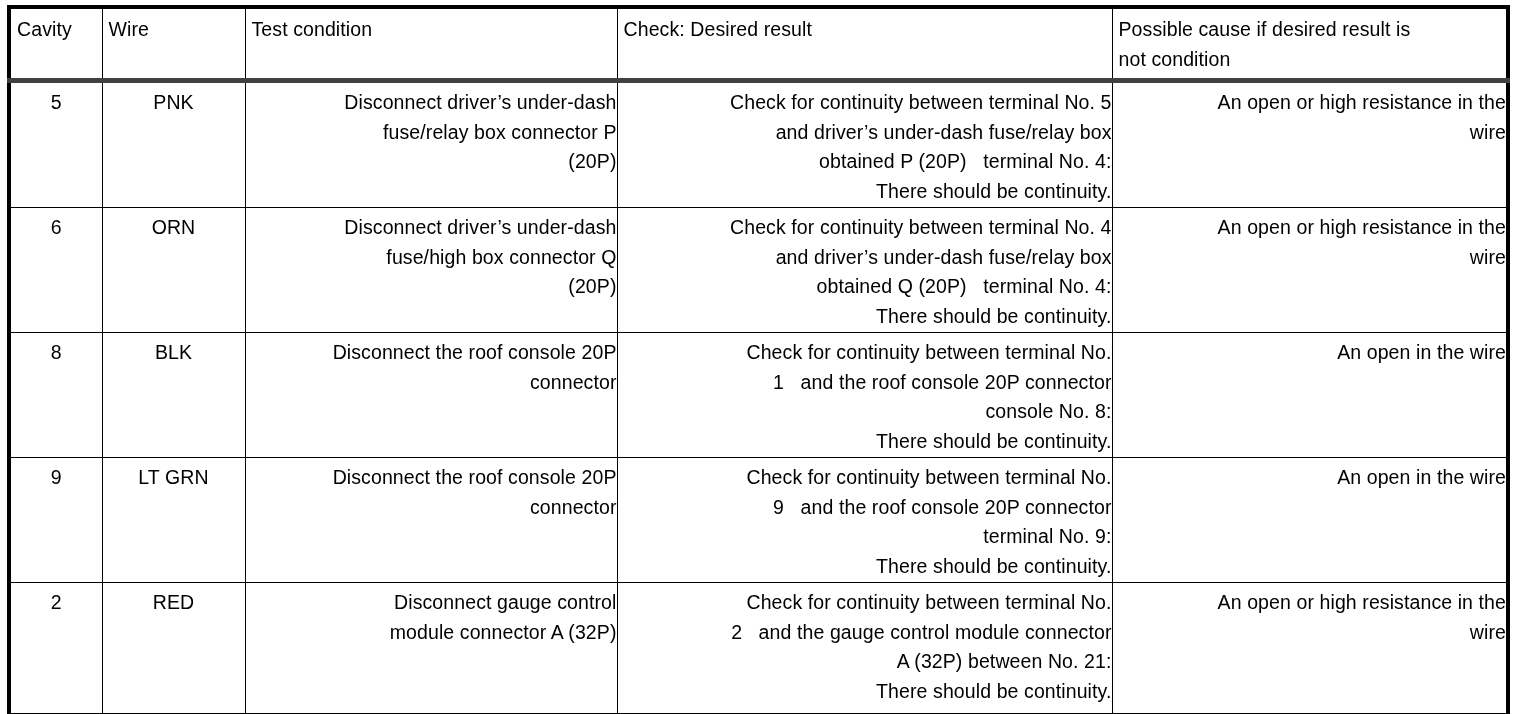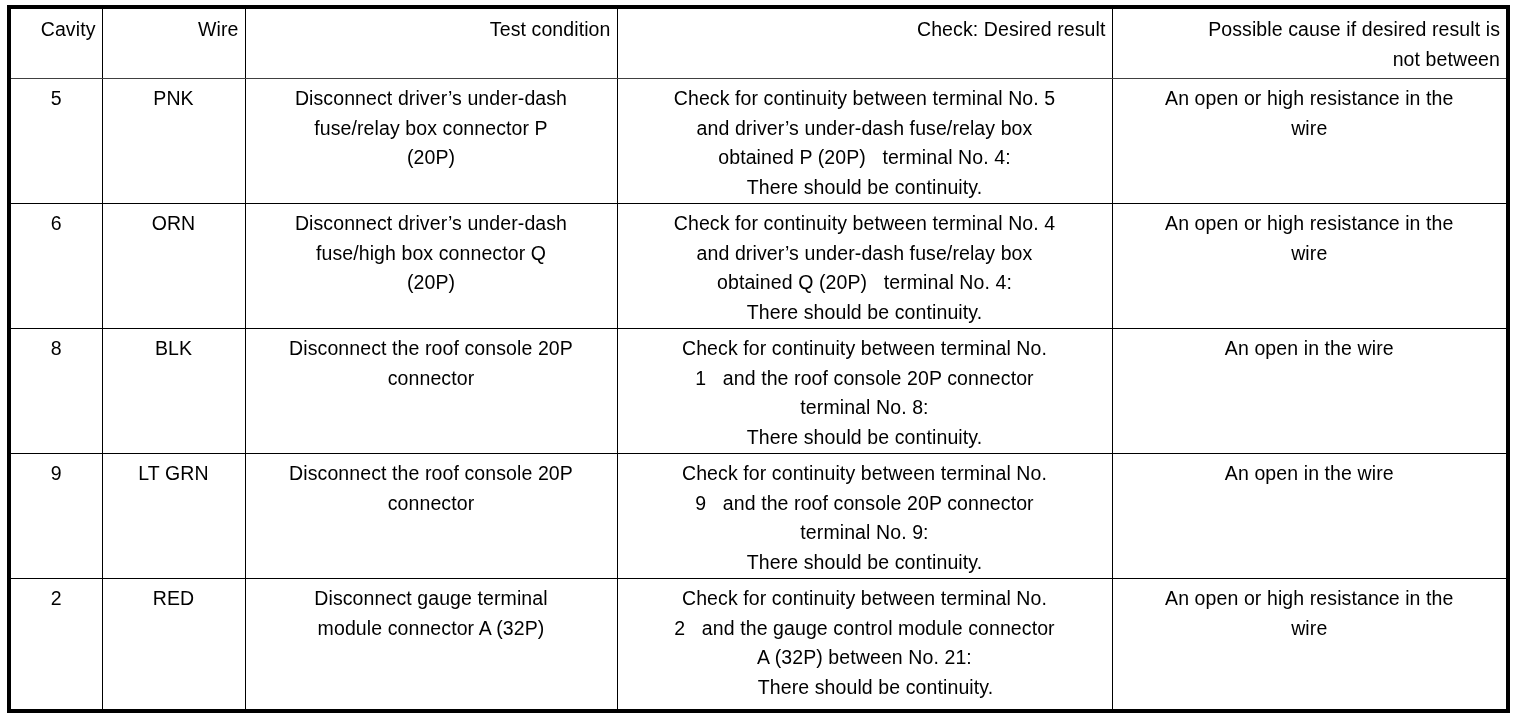--- a/index.html
+++ b/index.html
@@ -47,45 +47,45 @@
     vertical-align: top;
     padding: 0;
     font-weight: normal;
     font-size: 19.5px;
     line-height: 29.5px;
     letter-spacing: 0.1px;
   }
 
   
   table.troubleshoot thead th {
-    text-align: right;
+    text-align: left;
     padding: 6px 6px 0 6px;
     height: 63px;
-    border-bottom: 1px solid #404040;
+    border-bottom: 5px solid #404040;
   }
   table.troubleshoot thead th .hdr-text {
     display: block;
   }
 
   
   table.troubleshoot tbody td {
     height: 119px;
     padding: 5px 0 0 0;
   }
   table.troubleshoot tbody tr:last-child td {
     height: 125px;
   }
 
   td.cell-center {
     text-align: center;
     padding-left: 0;
     padding-right: 0;
   }
   td.cell-text {
-    text-align: center;
+    text-align: right;
     padding-left: 5px;
     padding-right: 4px;
   }
 
   .cell-line {
     display: block;
     white-space: pre;
   }
   .cell-line.indented {
     padding-left: 22px;
@@ -114,21 +114,21 @@
           <span class="hdr-text">Wire</span>
         </th>
         <th>
           <span class="hdr-text">Test condition</span>
         </th>
         <th>
           <span class="hdr-text">Check: Desired result</span>
         </th>
         <th>
           <span class="hdr-text">Possible cause if desired result is</span>
-          <span class="hdr-text">not between</span>
+          <span class="hdr-text">not condition</span>
         </th>
       </tr>
     </thead>
 
     <tbody id="table-body">
         <tr>
           <td class="cell-center">5</td>
           <td class="cell-center">PNK</td>
           <td class="cell-text">
             <span class="cell-line">Disconnect driver’s under-dash</span>
@@ -168,21 +168,21 @@
         <tr>
           <td class="cell-center">8</td>
           <td class="cell-center">BLK</td>
           <td class="cell-text">
             <span class="cell-line">Disconnect the roof console 20P</span>
             <span class="cell-line">connector</span>
           </td>
           <td class="cell-text">
             <span class="cell-line">Check for continuity between terminal No.</span>
             <span class="cell-line">1   and the roof console 20P connector</span>
-            <span class="cell-line">terminal No. 8:</span>
+            <span class="cell-line">console No. 8:</span>
             <span class="cell-line">There should be continuity.</span>
           </td>
           <td class="cell-text">
             <span class="cell-line">An open in the wire</span>
           </td>
         </tr>
         <tr>
           <td class="cell-center">9</td>
           <td class="cell-center">LT GRN</td>
           <td class="cell-text">
@@ -196,21 +196,21 @@
             <span class="cell-line">There should be continuity.</span>
           </td>
           <td class="cell-text">
             <span class="cell-line">An open in the wire</span>
           </td>
         </tr>
         <tr>
           <td class="cell-center">2</td>
           <td class="cell-center">RED</td>
           <td class="cell-text">
-            <span class="cell-line">Disconnect gauge terminal</span>
+            <span class="cell-line">Disconnect gauge control</span>
             <span class="cell-line">module connector A (32P)</span>
           </td>
           <td class="cell-text">
             <span class="cell-line">Check for continuity between terminal No.</span>
             <span class="cell-line">2   and the gauge control module connector</span>
             <span class="cell-line">A (32P) between No. 21:</span>
             <span class="cell-line indented">There should be continuity.</span>
           </td>
           <td class="cell-text">
             <span class="cell-line">An open or high resistance in the</span>

